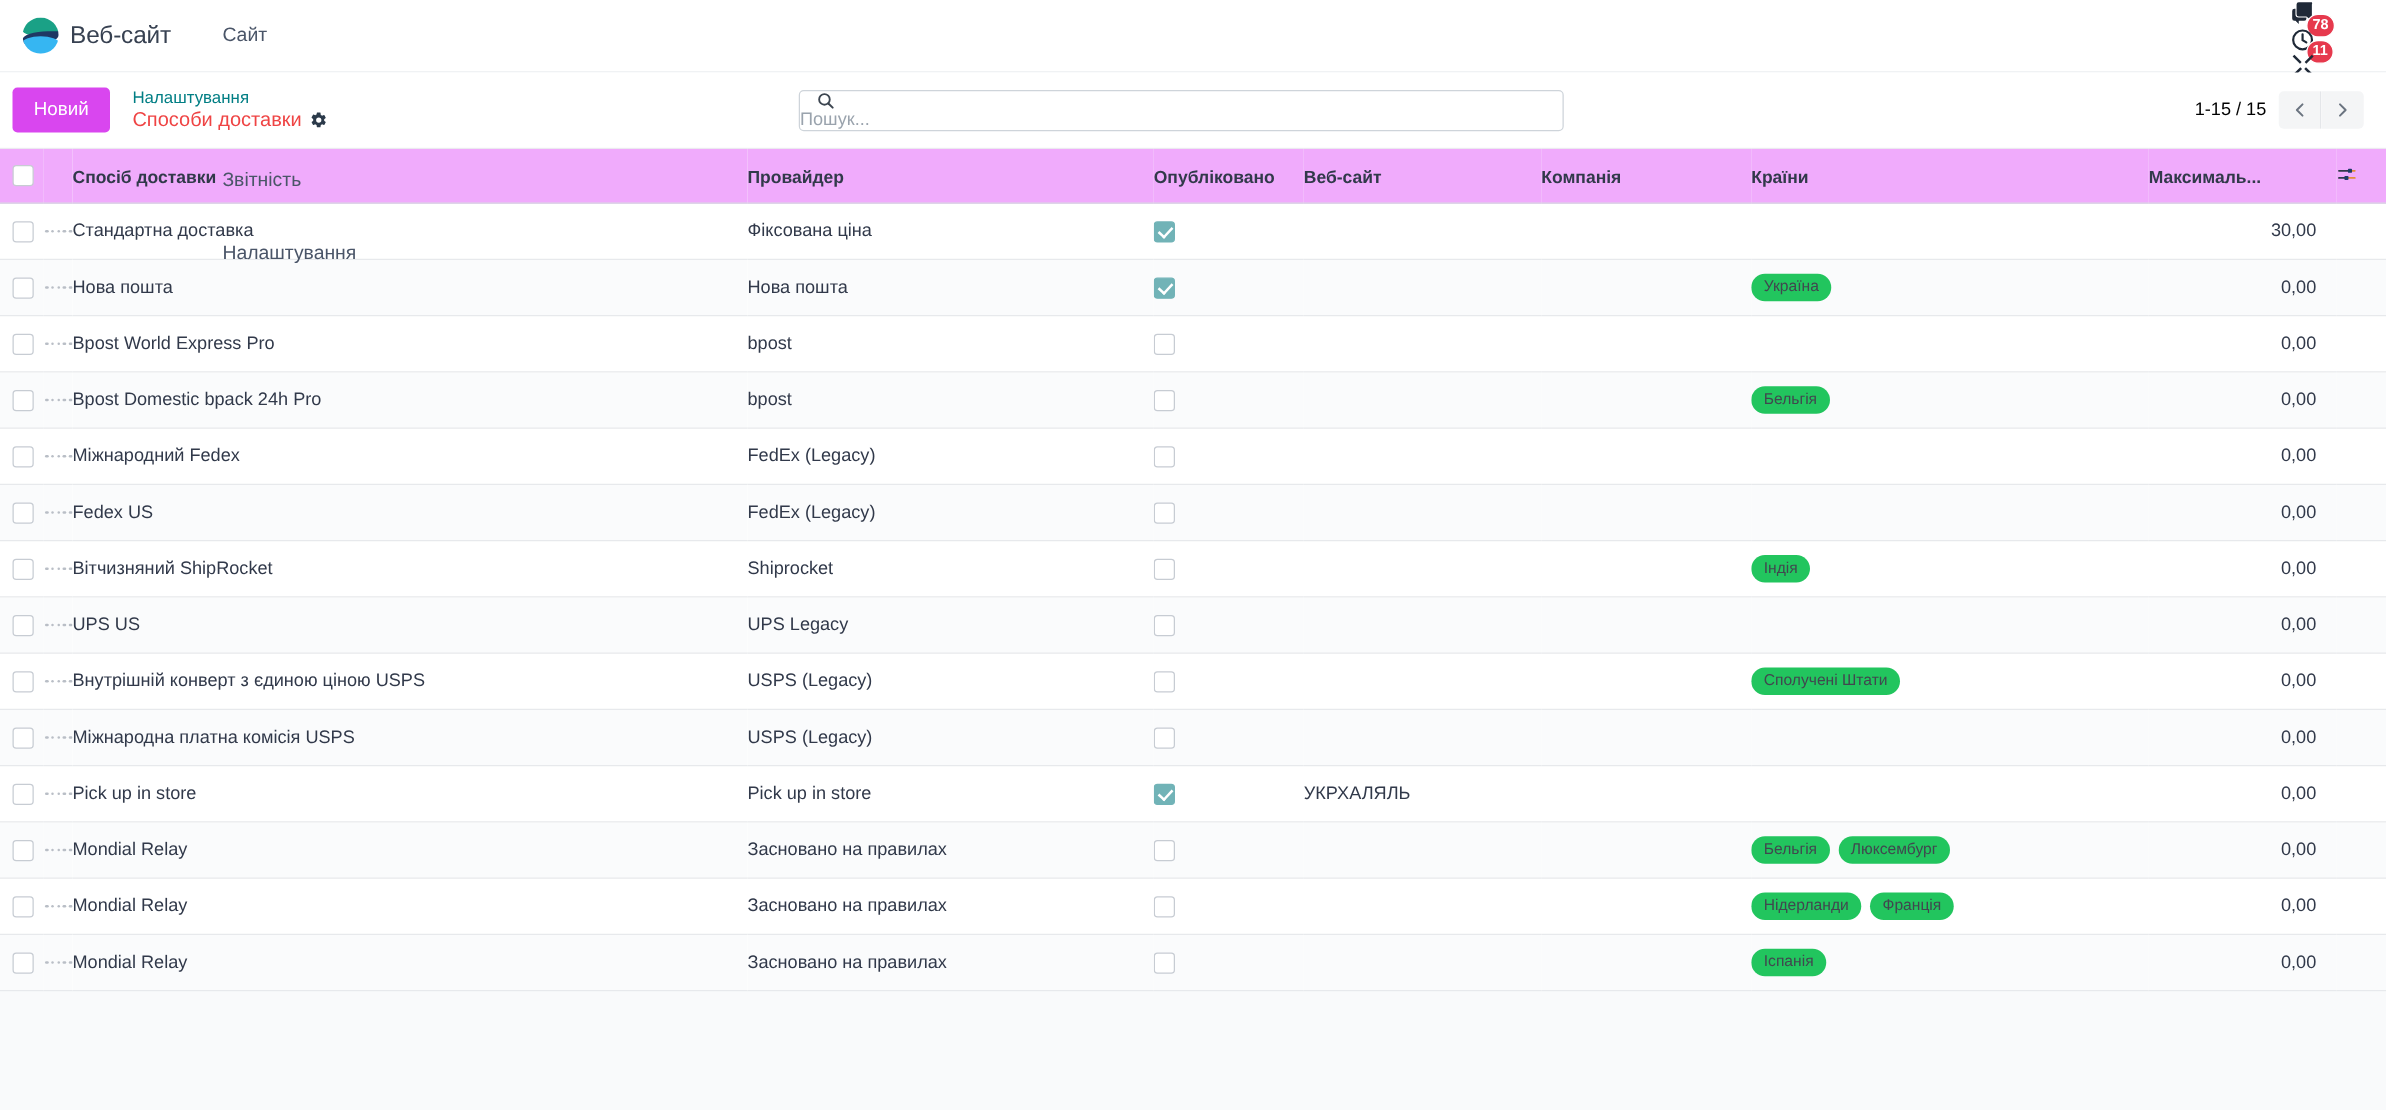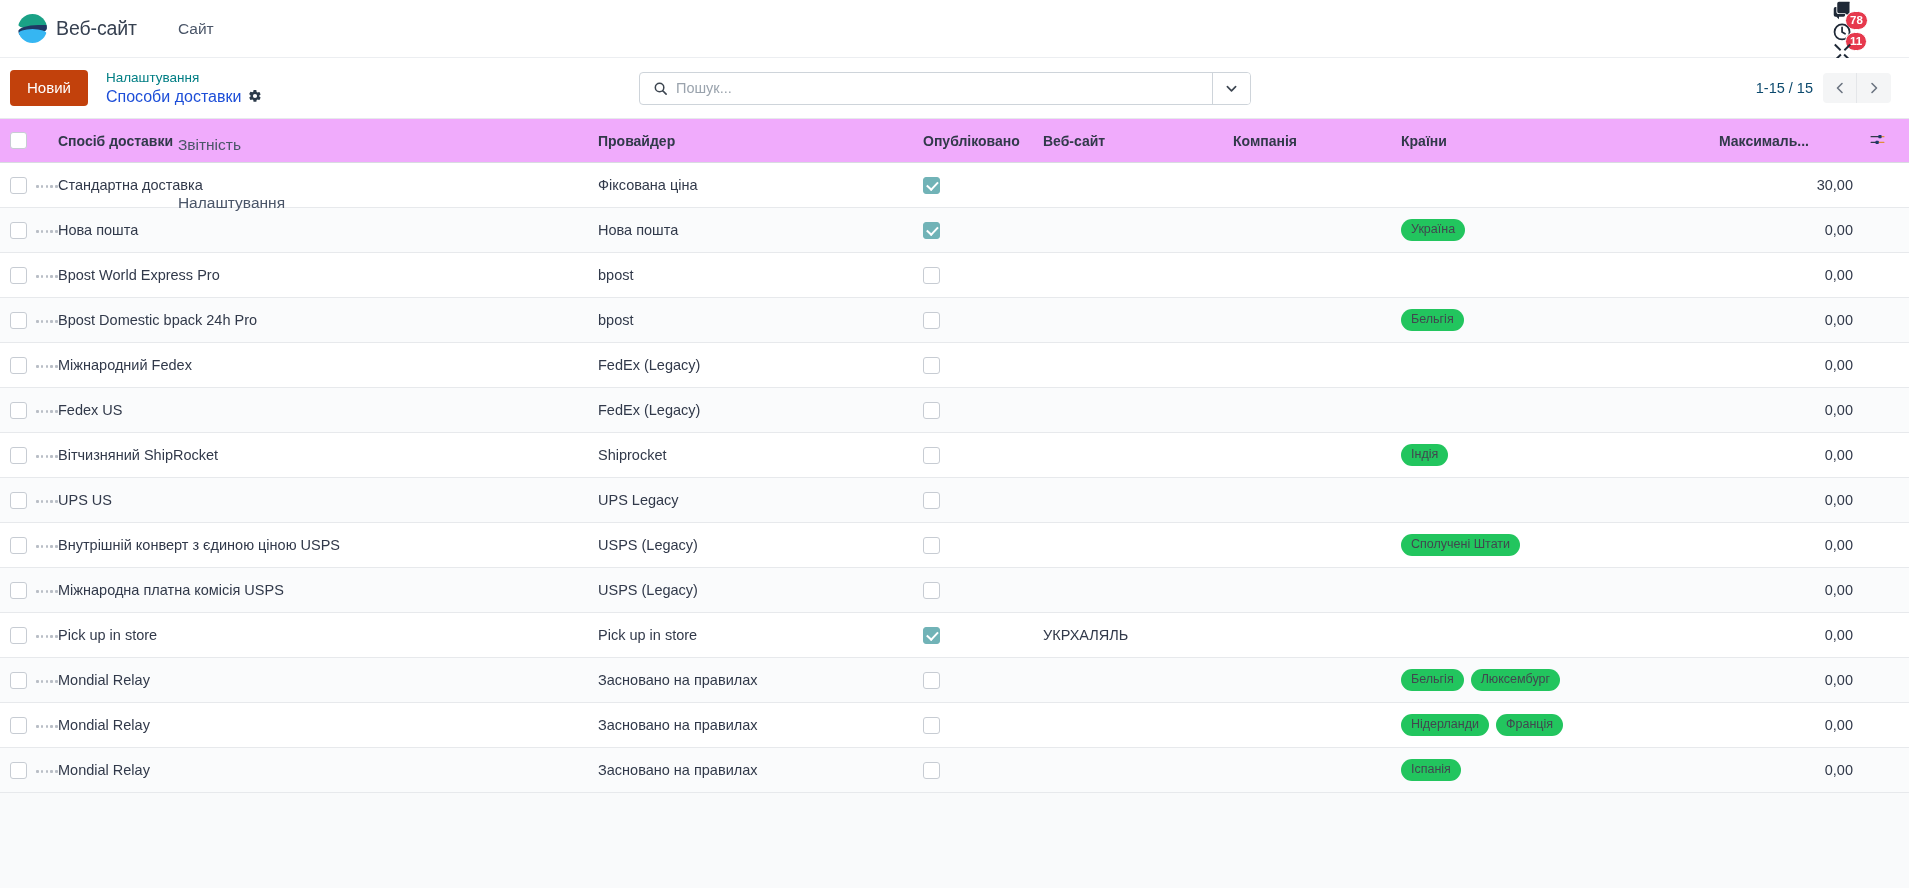--- a/index.html
+++ b/index.html
@@ -126,21 +126,21 @@
   
   .control-panel {
     height: 60px;
     background: #ffffff;
     display: flex;
     align-items: center;
     padding: 0 18px 0 10px;
     position: relative;
   }
   .btn-new {
-    background: #c2410c;
+    background: #d946ef;
     color: #ffffff;
     border: none;
     border-radius: 4px;
     font-size: 15px;
     padding: 8px 17px;
     cursor: pointer;
     font-family: inherit;
     line-height: 1.3;
   }
   .breadcrumb {
@@ -151,41 +151,41 @@
     line-height: 1.2;
   }
   .bc-parent {
     font-size: 13.5px;
     color: #017e84;
     cursor: pointer;
     white-space: nowrap;
   }
   .bc-current {
     font-size: 16px;
-    color: #1d4ed8;
+    color: #ef4444;
     display: flex;
     align-items: center;
     gap: 7px;
     white-space: nowrap;
   }
   .bc-gear { cursor: pointer; display: inline-flex; }
 
   .searchbar-wrap {
     position: absolute;
     left: 639px;
     width: 612px;
   }
   .searchbar {
     display: flex;
-    align-items: center;
     height: 33px;
     border: 1px solid #ced4da;
     border-radius: 4px;
     background: #ffffff;
     overflow: hidden;
+    flex-direction: column;
   }
   .searchbar .mag { padding: 0 8px 0 13px; display: flex; }
   .search-input {
     flex: 1;
     border: none;
     outline: none;
     font-size: 14.5px;
     color: #3c4550;
     font-family: inherit;
     background: transparent;
@@ -202,21 +202,21 @@
   }
 
   .pager {
     margin-left: auto;
     display: flex;
     align-items: center;
     gap: 10px;
   }
   .pager-text {
     font-size: 14.5px;
-    color: #0c4a6e;
+    color: #000000;
     white-space: nowrap;
     cursor: pointer;
   }
   .pager-btns { display: flex; }
   .pager-btn {
     width: 34px; height: 30px;
     background: #f4f5f6;
     border: none;
     display: flex; align-items: center; justify-content: center;
     cursor: pointer;

